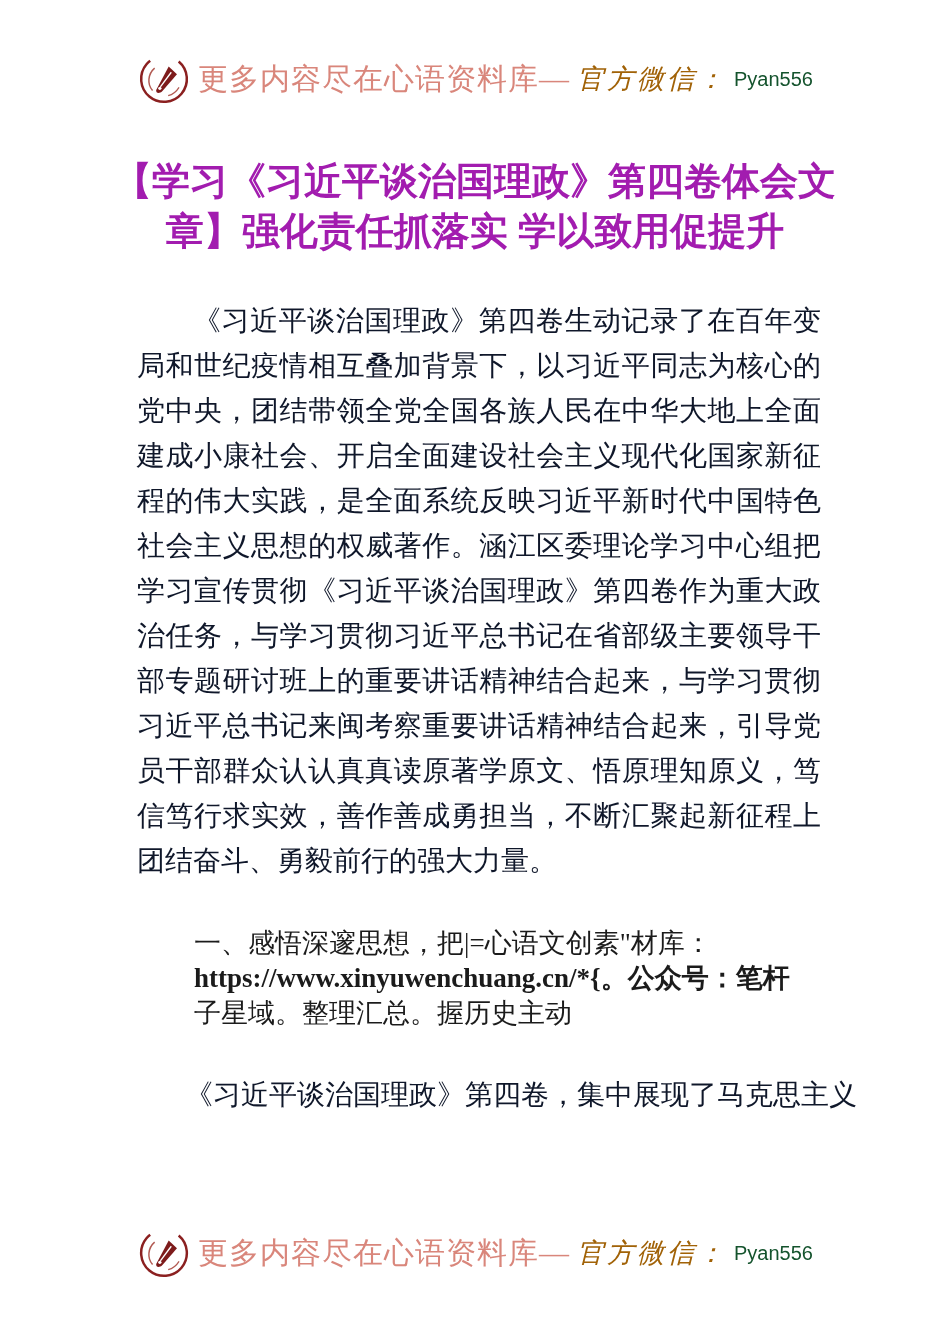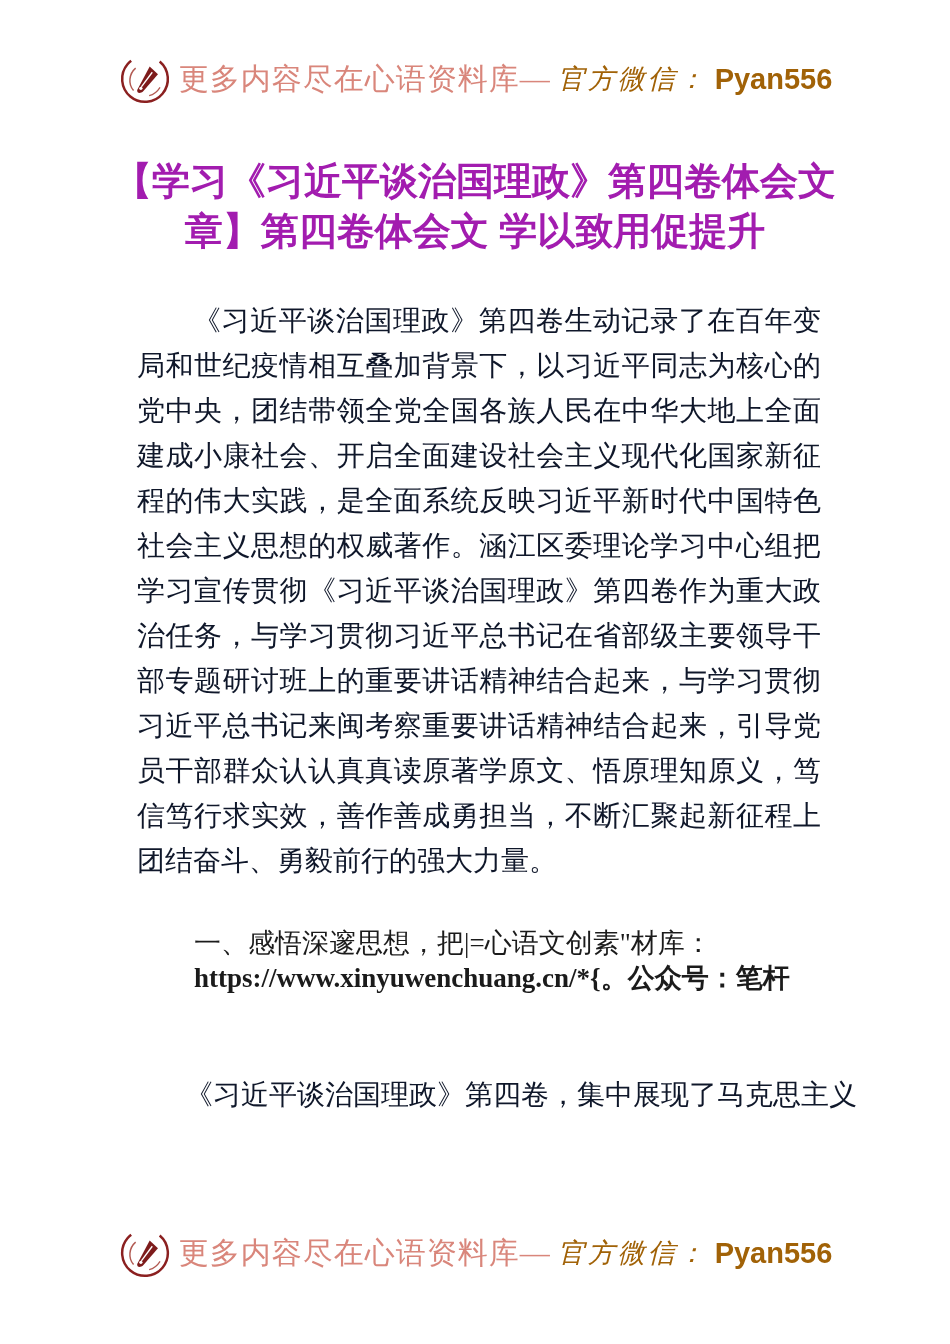--- a/index.html
+++ b/index.html
@@ -17,23 +17,22 @@
   .logo svg{width:54px;height:54px;display:block;}
   .brand-text{
     font-size:30px;color:#d9867b;letter-spacing:1px;
     font-family:"Liberation Serif","DejaVu Serif",serif;
   }
   .wechat-label{
     font-size:27px;color:#a16207;font-style:italic;
     font-family:"DejaVu Serif","Liberation Serif",serif;letter-spacing:3px;
   }
   .wechat-id{
-    font-size:29px;color:#a16207;
+    font-size:20px;color:#14532d;
     font-family:"Liberation Sans","DejaVu Sans",sans-serif;
-    font-weight:bold;
   }
   .title{
     position:absolute;top:156px;left:105px;width:740px;margin:0;
     text-align:center;font-family:"Liberation Sans","DejaVu Sans",sans-serif;
     font-weight:900;font-size:38px;line-height:50px;color:#a21caf;letter-spacing:0px;
   }
   .title .t-line{display:block;}
   .para{
     position:absolute;left:137px;width:684px;margin:0;
     font-size:28px;line-height:45px;color:#0f172a;
@@ -68,28 +67,29 @@
         <path d="M30 42 C34 41 38 38 40.5 34" fill="none" stroke="#b25a52" stroke-width="1.2"></path>
       </svg>
     </span>
     <span class="brand-text">更多内容尽在心语资料库—</span>
     <span class="wechat-label">官方微信：</span>
     <span class="wechat-id">Pyan556</span>
   </div>
 
   <h1 class="title">
     <span class="t-line">【学习《习近平谈治国理政》第四卷体会文</span>
-    <span class="t-line">章】第四卷体会文 学以致用促提升</span>
+    <span class="t-line">章】强化责任抓落实 学以致用促提升</span>
   </h1>
 
   <p class="para para-intro">《习近平谈治国理政》第四卷生动记录了在百年变局和世纪疫情相互叠加背景下，以习近平同志为核心的党中央，团结带领全党全国各族人民在中华大地上全面建成小康社会、开启全面建设社会主义现代化国家新征程的伟大实践，是全面系统反映习近平新时代中国特色社会主义思想的权威著作。涵江区委理论学习中心组把学习宣传贯彻《习近平谈治国理政》第四卷作为重大政治任务，与学习贯彻习近平总书记在省部级主要领导干部专题研讨班上的重要讲话精神结合起来，与学习贯彻习近平总书记来闽考察重要讲话精神结合起来，引导党员干部群众认认真真读原著学原文、悟原理知原义，笃信笃行求实效，善作善成勇担当，不断汇聚起新征程上团结奋斗、勇毅前行的强大力量。</p>
 
   <div class="section-block">
     <div class="s-line">一、感悟深邃思想，把|=心语文创素"材库：</div>
     <div class="s-line s-line-url">https://www.xinyuwenchuang.cn/*{。公众号：笔杆</div>
+    <div class="s-line">子星域。整理汇总。握历史主动</div>
   </div>
 
   <p class="para para-second">《习近平谈治国理政》第四卷，集中展现了马克思主义</p>
 
   <div class="banner banner-footer">
     <span class="logo">
       <svg viewBox="0 0 52 52" xmlns="http://www.w3.org/2000/svg">
         <circle cx="26" cy="26" r="22" fill="none" stroke="#8b2020" stroke-width="2.4" stroke-dasharray="108 30" transform="rotate(-50 26 26)"></circle>
         <path d="M15 37 C9.5 31 10.5 21 17 15.5" fill="none" stroke="#b25a52" stroke-width="1.4"></path>
         <path d="M18.5 36.5 L30.5 14 L38.5 21.5 L24.5 37.5 C21.5 40.5 18 39.8 18.5 36.5 Z" fill="#7d1b1b"></path>

